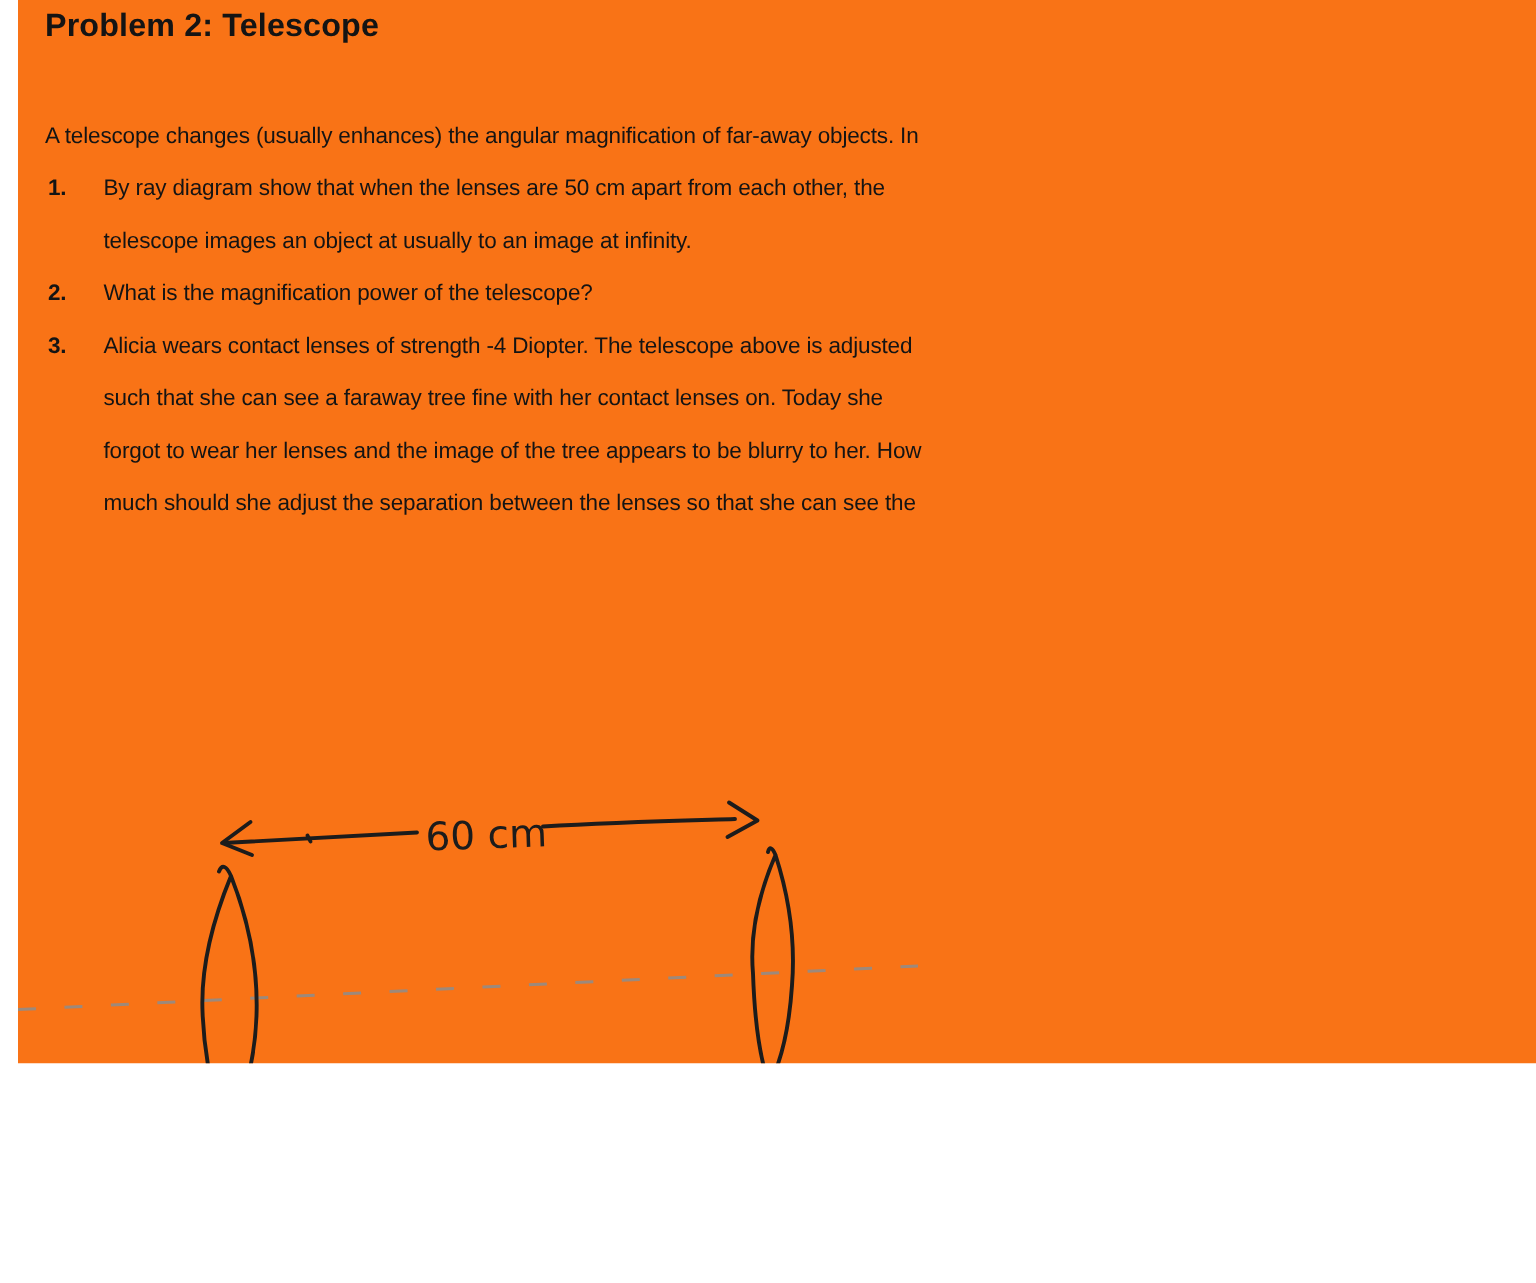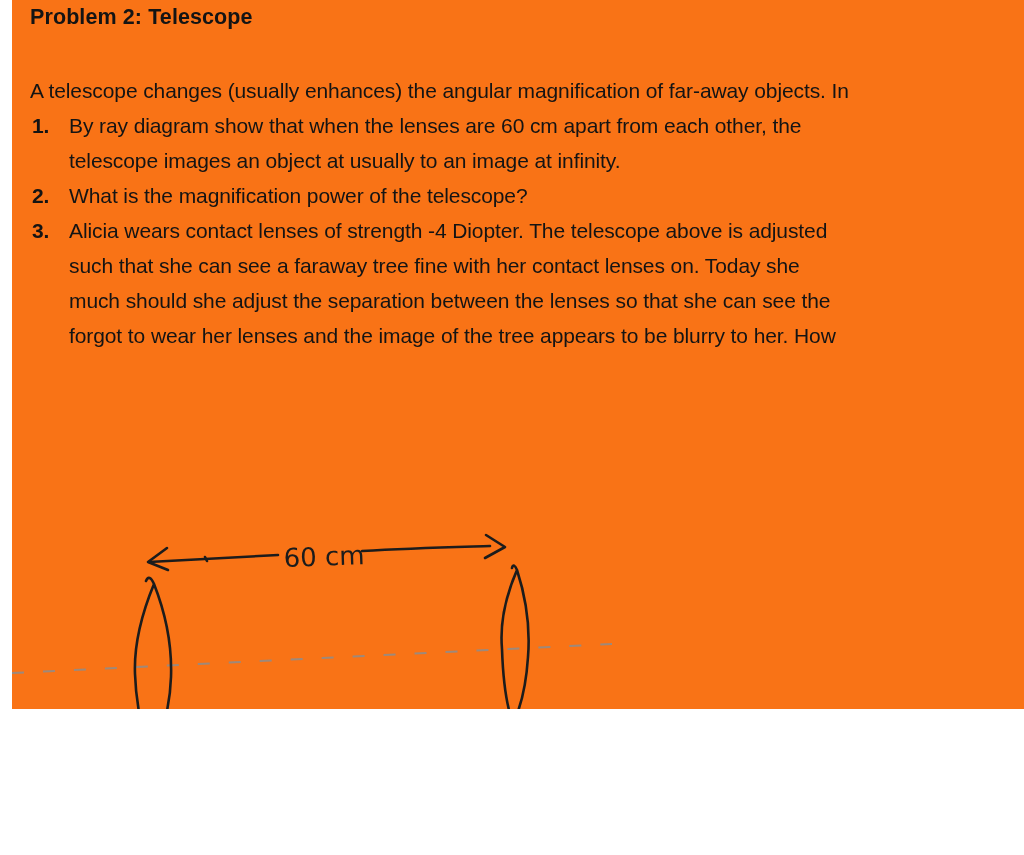--- a/index.html
+++ b/index.html
@@ -26,21 +26,21 @@
     line-height: 28px;
     font-weight: 700;
     letter-spacing: 0.1px;
     white-space: nowrap;
   }
   .text-flow {
     position: absolute;
     top: 73px;
     left: 18px;
     width: 990px;
-    font-size: 21px;
+    font-size: 15px;
     letter-spacing: -0.1px;
   }
   .line {
     height: 35px;
     line-height: 35px;
     white-space: nowrap;
   }
   .qrow {
     display: flex;
     height: 35px;
@@ -77,21 +77,21 @@
 
     <div>
       <div class="line">A telescope changes (usually enhances) the angular magnification of far-away objects. In</div>
     </div>
 
     <div>
 
       <div>
         <div class="qrow">
           <span class="num">1.</span>
-          <span>By ray diagram show that when the lenses are 60 cm apart from each other, the</span>
+          <span>By ray diagram show that when the lenses are 50 cm apart from each other, the</span>
         </div>
         <div class="qrow">
           <span class="num-spacer"></span>
           <span>telescope images an object at usually to an image at infinity.</span>
         </div>
       </div>
 
       <div>
         <div class="qrow">
           <span class="num">2.</span>
@@ -103,25 +103,25 @@
         <div class="qrow">
           <span class="num">3.</span>
           <span>Alicia wears contact lenses of strength -4 Diopter. The telescope above is adjusted</span>
         </div>
         <div class="qrow">
           <span class="num-spacer"></span>
           <span>such that she can see a faraway tree fine with her contact lenses on. Today she</span>
         </div>
         <div class="qrow">
           <span class="num-spacer"></span>
-          <span>much should she adjust the separation between the lenses so that she can see the</span>
+          <span>forgot to wear her lenses and the image of the tree appears to be blurry to her. How</span>
         </div>
         <div class="qrow">
           <span class="num-spacer"></span>
-          <span>forgot to wear her lenses and the image of the tree appears to be blurry to her. How</span>
+          <span>much should she adjust the separation between the lenses so that she can see the</span>
         </div>
       </div>
 
     </div>
   </div>
 
   <svg class="diagram" viewBox="0 0 1024 355" xmlns="http://www.w3.org/2000/svg">
 
     <path d="M0,173 L600,144" stroke="#8d8d8d" stroke-width="2" fill="none" stroke-dasharray="12 19" opacity="0.85"></path>
 

